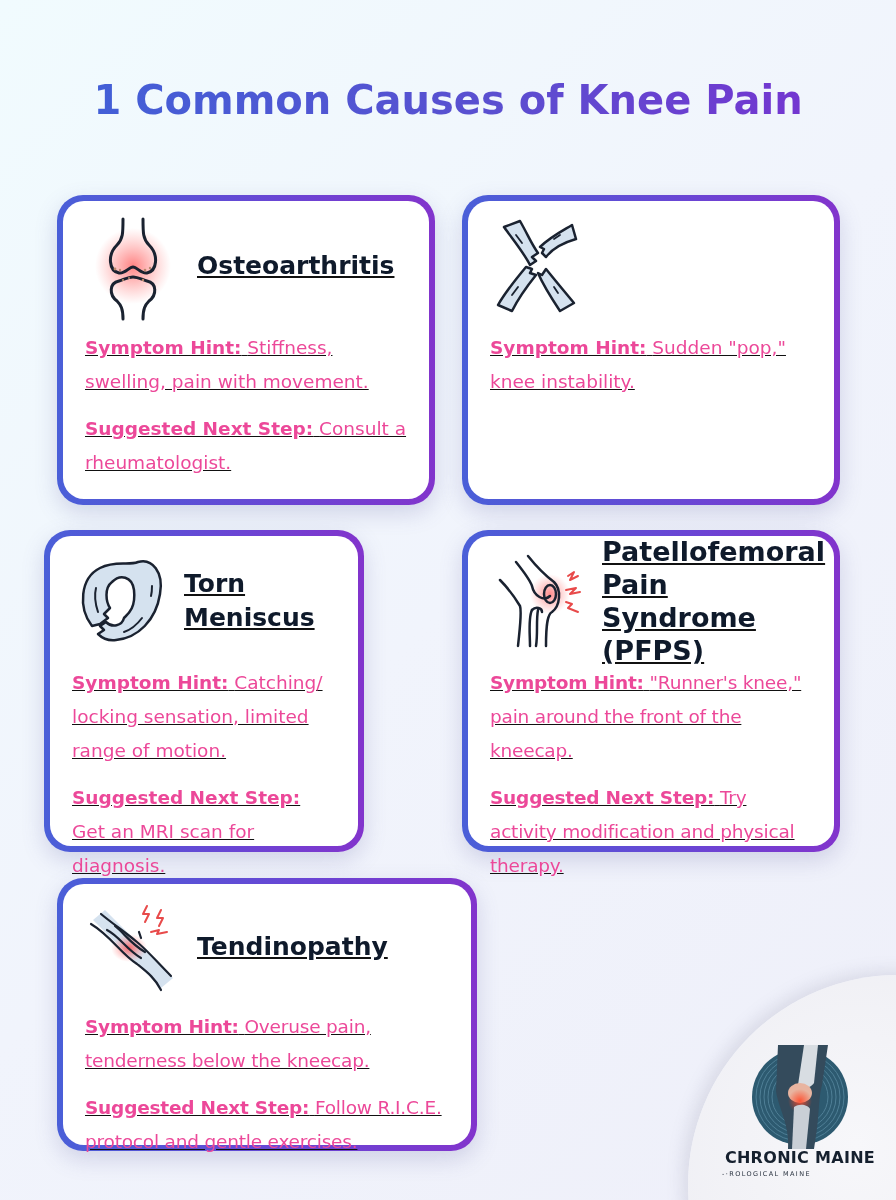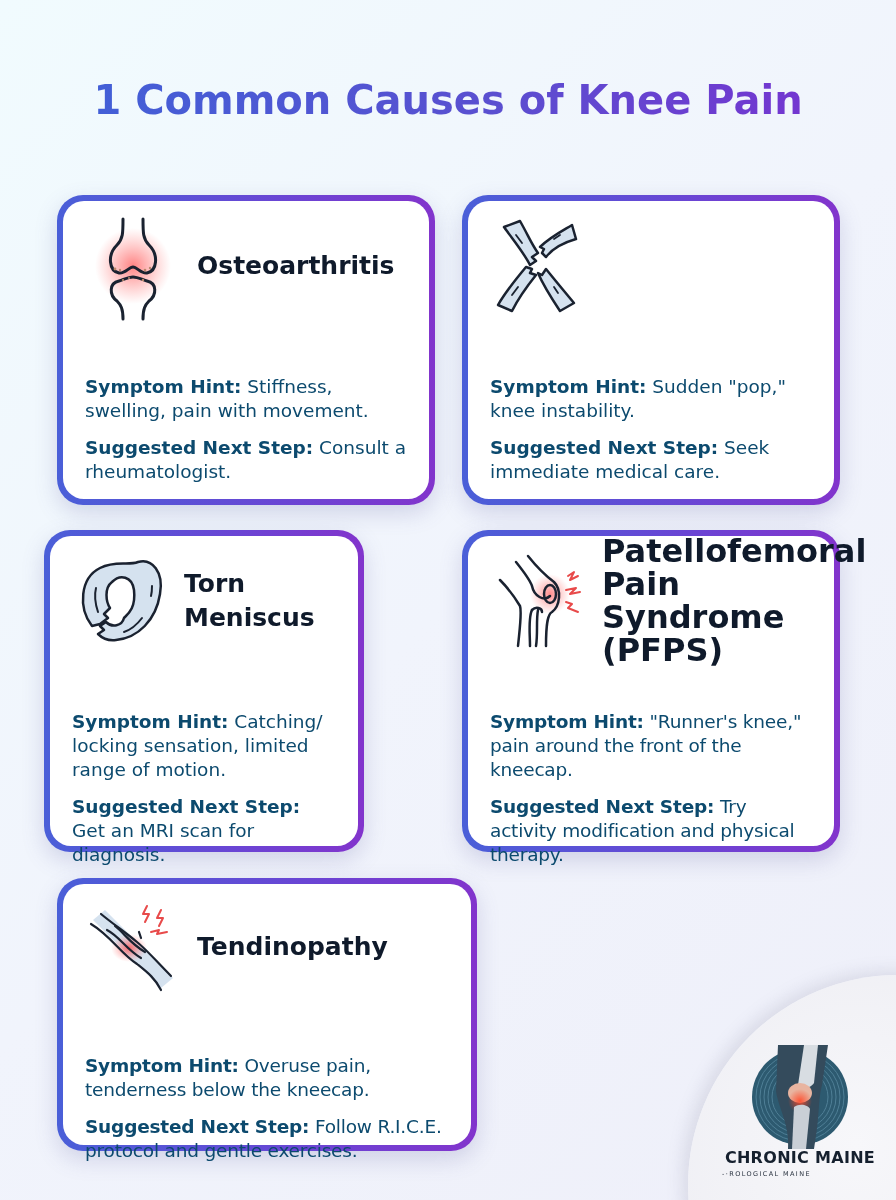--- a/index.html
+++ b/index.html
@@ -30,40 +30,41 @@
     padding: 6px;
     background: linear-gradient(90deg, #4a5fd8 0%, #6a45d4 60%, #8234cc 100%);
     box-shadow: 0 8px 22px rgba(90, 90, 160, 0.22);
   }
   .card-inner {
     width: 100%; height: 100%;
     background: #ffffff;
     border-radius: 21px;
     position: relative;
     padding: 0 22px;
+    text-decoration: underline;
   }
   .card-head {
     display: flex;
     align-items: center;
     height: 130px;
   }
   .icon-wrap {
     width: 96px; height: 110px;
     flex-shrink: 0;
     display: flex; align-items: center; justify-content: center;
   }
   .card-title {
     font-family: "DejaVu Sans", sans-serif;
     font-weight: bold;
     font-size: 25px;
     line-height: 34px;
     color: #0f1a2b;
     margin-left: 16px;
   }
-  .card-body { font-size: 18.5px; line-height: 24px; color: #0c4a6e; margin-top: 44px; }
+  .card-body { font-size: 18.5px; line-height: 34px; color: #ec4899; }
   .card-body p { margin-bottom: 13px; }
   .card-body b { font-weight: bold; }
   .logo-bubble {
     position: absolute;
     left: 688px; top: 975px;
     width: 420px; height: 420px;
     border-radius: 50%;
     background: radial-gradient(circle at 40% 40%, #f7f7fa 0%, #efeff4 60%, #e4e4ec 100%);
     box-shadow: -6px -4px 16px rgba(120,120,150,0.18);
   }
@@ -146,21 +147,20 @@
             <line x1="26" y1="24" x2="32" y2="32"></line>
               <line x1="70" y1="24" x2="64" y2="28"></line>
               <line x1="22" y1="84" x2="28" y2="76"></line>
               <line x1="68" y1="82" x2="64" y2="76"></line>
           </g>
         </svg>
       </div>
     </div>
     <div class="card-body">
       <p><b>Symptom Hint:</b> <span>Sudden "pop," knee instability.</span></p>
-      <p><b>Suggested Next Step:</b> <span>Seek immediate medical care.</span></p>
     </div>
   </div>
 </div>
 
 <div class="card" style="left:44px; top:530px; width:320px; height:322px;">
   <div class="card-inner">
     <div class="card-head">
       <div class="icon-wrap">
         <svg width="96" height="110" viewBox="0 0 96 110">
           <path d="M20 80 C6 62 8 32 28 22 C44 14 56 20 66 16 C80 12 92 26 88 48 C84 74 66 92 44 94 C36 95 30 92 26 88 L32 84 L28 80 L34 76 C40 82 50 80 52 72 C56 68 64 62 62 44 C60 30 48 28 40 36 C32 42 34 56 38 62 L32 68 L36 72 L28 78 Z" fill="#d5e2ef" stroke="#1a2230" stroke-width="2.5" stroke-linejoin="round"></path>
@@ -198,21 +198,21 @@
             <path d="M42 64 C38 72 40 88 40 100 M48 64 C46 74 48 88 46 100"></path>
             <path d="M42 64 C46 60 52 62 52 66"></path>
           </g>
           <g fill="none" stroke="#e84a4a" stroke-width="2" stroke-linecap="round" stroke-linejoin="round">
             <path d="M78 30 L84 26 L80 34 L88 30"></path>
             <path d="M76 44 L86 42 L80 48 L90 46"></path>
             <path d="M76 56 L82 58 L78 62 L88 66"></path>
           </g>
         </svg>
       </div>
-      <div class="card-title" style="font-size:32px; line-height:33px;">
+      <div class="card-title" style="font-size:27px; line-height:33px;">
         <div>Patellofemoral</div>
         <div>Pain Syndrome</div>
         <div>(PFPS)</div>
       </div>
     </div>
     <div class="card-body" style="letter-spacing:-0.2px;">
       <p><b>Symptom Hint:</b> <span>"Runner's knee," pain around the front of the kneecap.</span></p>
       <p><b>Suggested Next Step:</b> <span>Try activity modification and physical therapy.</span></p>
     </div>
   </div>

